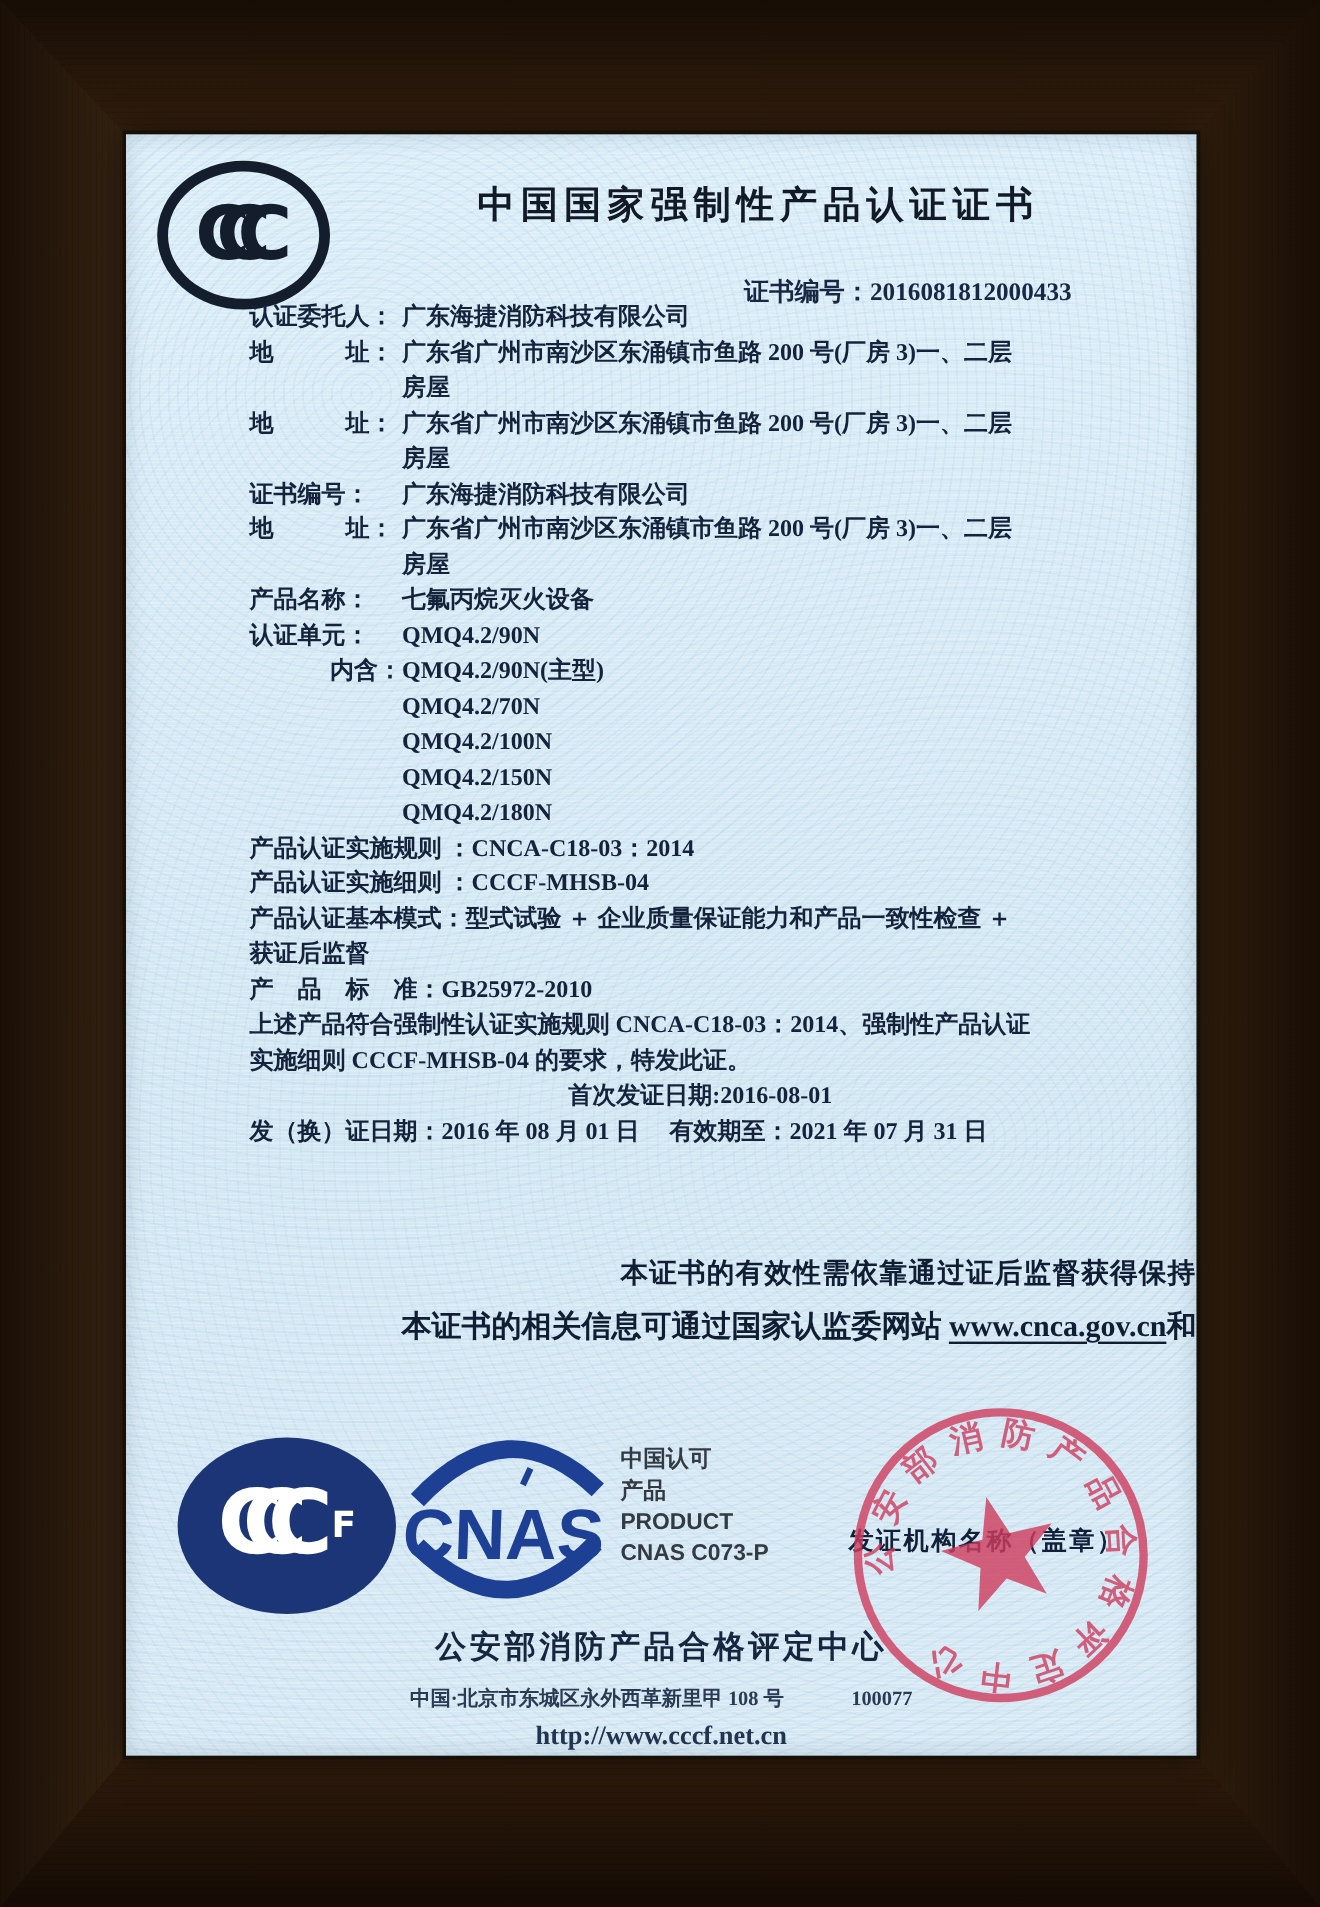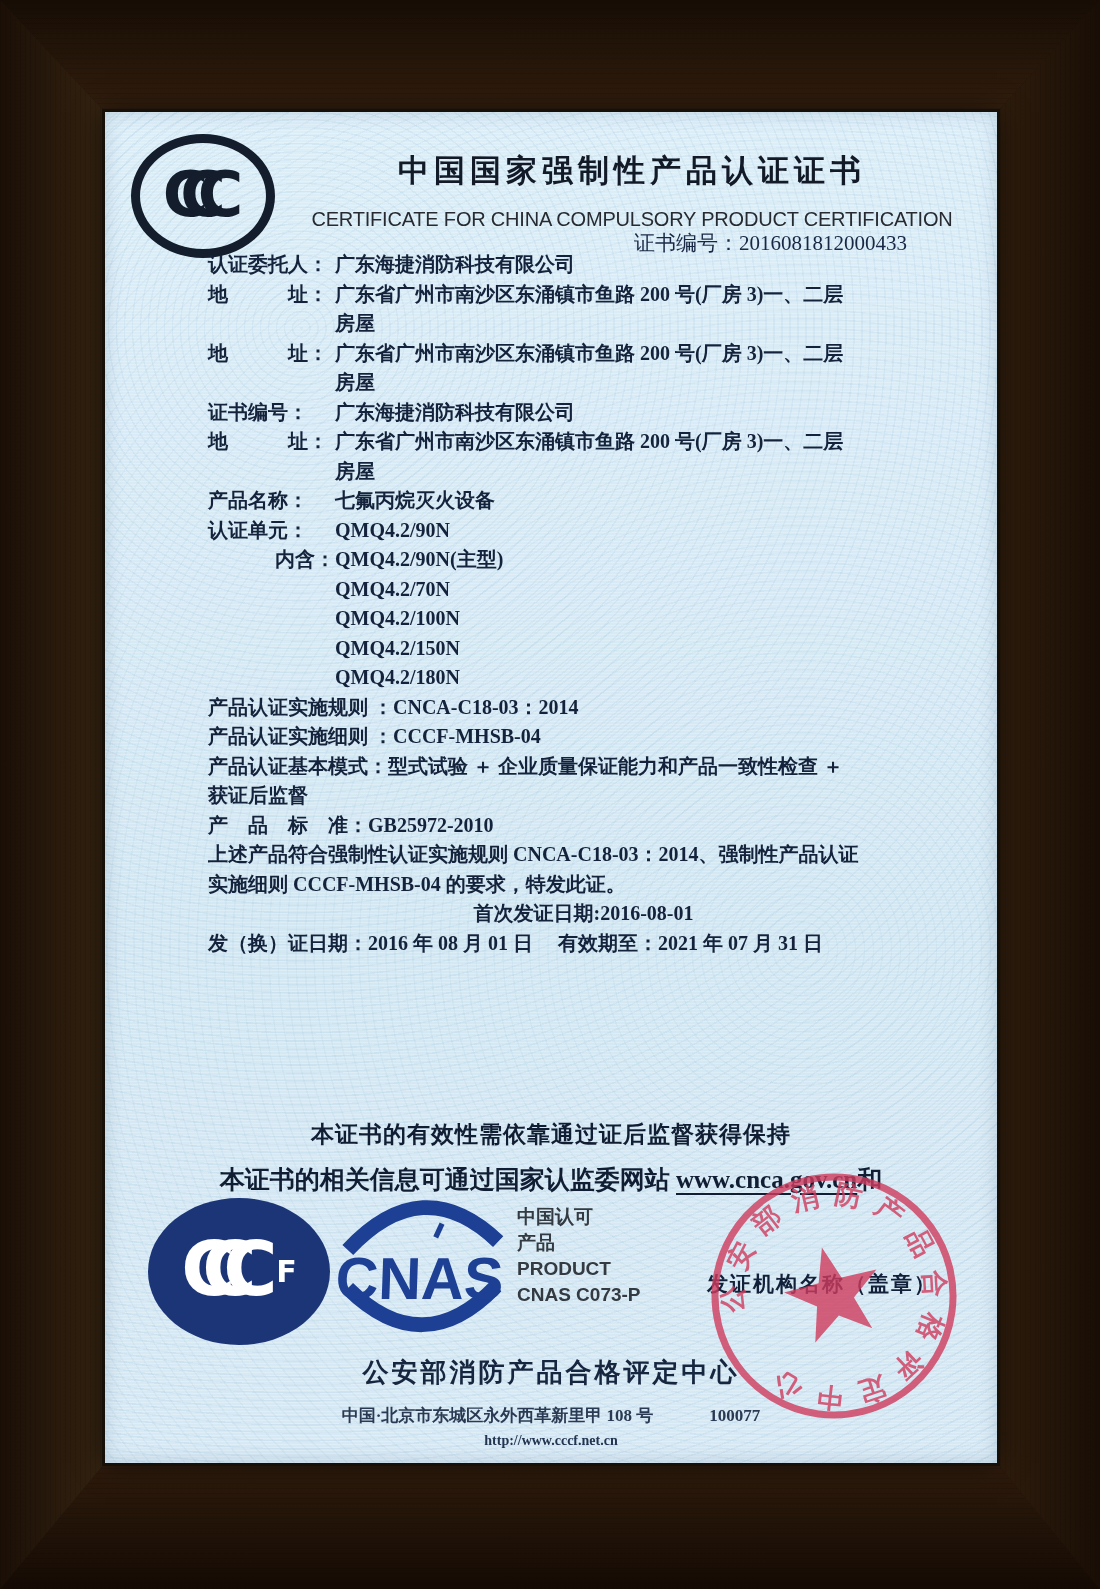--- a/index.html
+++ b/index.html
@@ -40,33 +40,33 @@
   
   .ccc-top{position:absolute;left:26px;top:22px;width:126px;height:106px;border:9px solid #131d2b;
     border-radius:50%;display:flex;align-items:center;justify-content:center;}
   .ccc-top span{font-family:"DejaVu Sans",sans-serif;font-weight:900;font-size:62px;color:#131d2b;
     letter-spacing:-0.45em;padding-right:0.45em;transform:translateY(-2px);}
   
   .titles{position:absolute;left:170px;right:8px;top:38px;text-align:center;}
   .title-cn{font-size:31px;font-weight:bold;letter-spacing:5px;color:#121a28;}
   .title-en{margin-top:16px;font-family:"Liberation Sans","DejaVu Sans",sans-serif;
     font-size:20px;letter-spacing:-0.2px;color:#272b31;font-weight:500;}
-  .cert-no{position:absolute;top:117px;right:90px;font-size:21px;font-weight:normal;color:#182743;}
+  .cert-no{position:absolute;top:117px;right:104px;font-size:21px;font-weight:bold;color:#182743;}
   
   .body{position:absolute;left:103px;right:38px;top:138px;font-size:20px;font-weight:bold;color:#14233b;}
   .line{min-height:29.5px;line-height:29.5px;display:flex;}
   .plain{display:block;}
   .lbl{flex:0 0 127px;white-space:pre;}
   .lblr{flex:0 0 127px;text-align:right;white-space:pre;}
   .val{flex:1;}
   .cont{padding-left:127px;}
   .centerline{display:block;text-align:center;}
   .inline-lbl{white-space:pre;}
   
-  .notices{position:absolute;left:0;right:0;top:1001px;text-align:center;color:#101d33;}
+  .notices{position:absolute;left:0;right:0;top:927px;text-align:right;color:#101d33;}
   .n1{font-size:23px;font-weight:bold;line-height:44px;letter-spacing:1px;}
   .n2,.n3{font-size:25px;font-weight:bold;line-height:45px;}
   .url{text-decoration:underline;text-underline-offset:5px;}
   
   .cccf{position:absolute;left:43px;top:1086px;width:182px;height:147px;background:#1b3577;
     border-radius:50%;display:flex;align-items:center;justify-content:center;}
   .cccf .c3{font-family:"DejaVu Sans",sans-serif;font-weight:900;font-size:74px;color:#ffffff;
     letter-spacing:-0.45em;padding-right:0.38em;transform:translateY(-3px);}
   .cccf .f{font-family:"DejaVu Sans",sans-serif;font-weight:bold;font-size:30px;color:#ffffff;margin-left:4px;}
   .cnas{position:absolute;left:228px;top:1070px;width:180px;height:170px;}
@@ -74,42 +74,41 @@
     font-weight:bold;color:#333a41;font-size:19px;line-height:26px;}
   .stamp-label{position:absolute;left:602px;top:1158px;font-size:21px;font-weight:bold;
     letter-spacing:2px;color:#12203a;z-index:3;}
   .stamp{position:absolute;left:593px;top:1048px;width:272px;height:272px;opacity:.8;
     transform:rotate(-14deg);z-index:4;}
   
   .footer{position:absolute;left:0;right:0;top:1243px;text-align:center;color:#17263f;}
   .org{font-size:26px;font-weight:bold;letter-spacing:3px;}
   .addr{margin-top:14px;font-size:17px;font-weight:bold;color:#2a3a52;}
   .addr .post{margin-left:56px;}
-  .site{margin-top:6px;font-size:14px;font-weight:bold;color:#223450;}
+  .site{margin-top:6px;font-size:22px;font-weight:bold;color:#223450;}
 </style>
 </head>
 <body>
 
 <div class="stage">
   <div class="frame">
     <div class="frame-top"></div>
     <div class="frame-bottom"></div>
     <div class="frame-left"></div>
     <div class="frame-right"></div>
   </div>
 
   <div class="paper">
 
     <div class="ccc-top">
       <span>CCC</span>
     </div>
 
     <div class="titles">
       <div class="title-cn">中国国家强制性产品认证证书</div>
-      <div class="title-en">CERTIFICATE FOR CHINA COMPULSORY PRODUCT CERTIFICATION</div>
     </div>
 
     <div class="cert-no">
       <span>证书编号：</span><span>2016081812000433</span>
     </div>
 
     <div class="body">
       <div class="line">
           <span class="lbl">认证委托人：</span>
           <span class="val">广东海捷消防科技有限公司</span>

